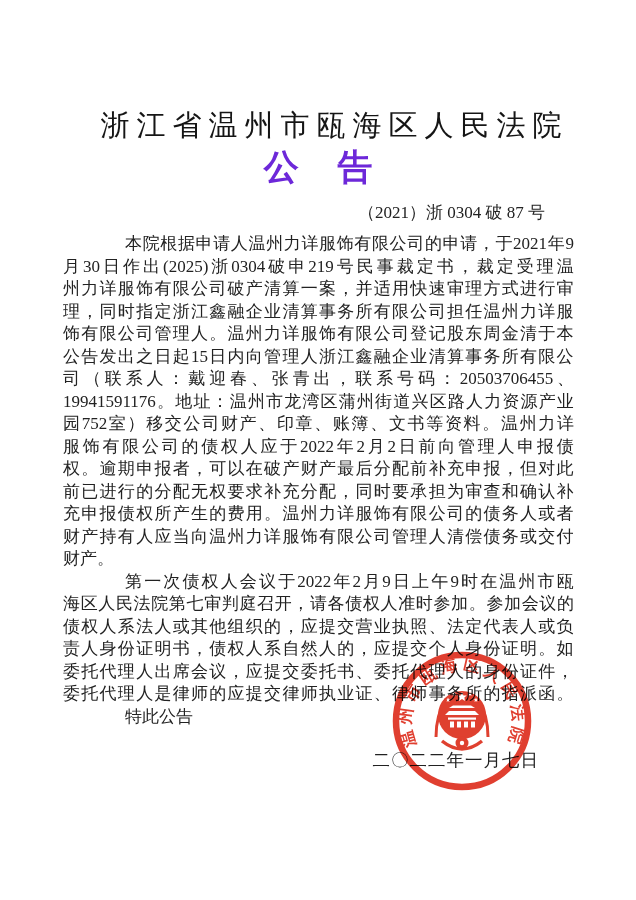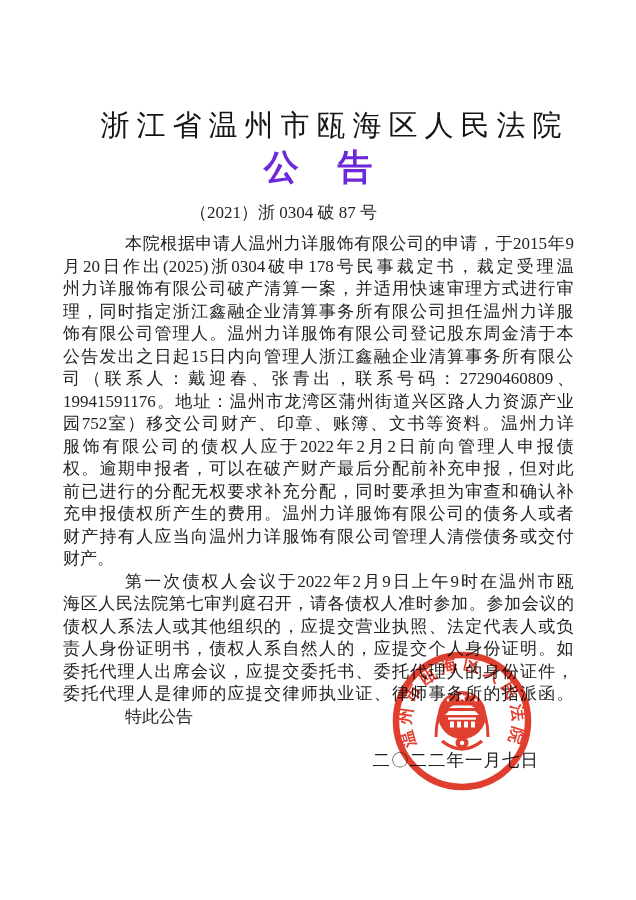--- a/index.html
+++ b/index.html
@@ -11,21 +11,21 @@
     position:absolute;top:106px;left:0;width:622px;text-align:center;
     font-size:29px;font-weight:normal;letter-spacing:7px;color:#151515;white-space:nowrap;
     text-indent:7px;
     margin-left:20px;
   }
   .gonggao-title{
     position:absolute;top:144px;left:0;width:636px;text-align:center;
     font-size:35px;font-weight:bold;letter-spacing:15px;text-indent:15px;color:#6d28d9;
   }
   .case-number{
-    position:absolute;top:201px;left:12px;width:543px;text-align:center;
+    position:absolute;top:201px;left:2px;width:543px;text-align:right;
     font-size:17px;color:#222;
   }
   .body-block{
     position:absolute;top:233px;left:63px;width:511px;
     font-size:17px;color:#222;
   }
   .jline{
     display:flex;justify-content:space-between;align-items:baseline;
     height:22.5px;line-height:22.5px;overflow:hidden;white-space:nowrap;
   }
@@ -67,36 +67,36 @@
         <span>饰</span>
         <span>有</span>
         <span>限</span>
         <span>公</span>
         <span>司</span>
         <span>的</span>
         <span>申</span>
         <span>请</span>
         <span>，</span>
         <span>于</span>
-        <span>2015</span>
+        <span>2021</span>
         <span>年</span>
         <span>9</span>
       </div>
     <div class="jline">
         <span>月</span>
-        <span>20</span>
+        <span>30</span>
         <span>日</span>
         <span>作</span>
         <span>出</span>
         <span>(2025)</span>
         <span>浙</span>
         <span>0304</span>
         <span>破</span>
         <span>申</span>
-        <span>178</span>
+        <span>219</span>
         <span>号</span>
         <span>民</span>
         <span>事</span>
         <span>裁</span>
         <span>定</span>
         <span>书</span>
         <span>，</span>
         <span>裁</span>
         <span>定</span>
         <span>受</span>
@@ -236,21 +236,21 @@
         <span>、</span>
         <span>张</span>
         <span>青</span>
         <span>出</span>
         <span>，</span>
         <span>联</span>
         <span>系</span>
         <span>号</span>
         <span>码</span>
         <span>：</span>
-        <span>27290460809</span>
+        <span>20503706455</span>
         <span>、</span>
       </div>
     <div class="jline">
         <span>19941591176</span>
         <span>。</span>
         <span>地</span>
         <span>址</span>
         <span>：</span>
         <span>温</span>
         <span>州</span>

